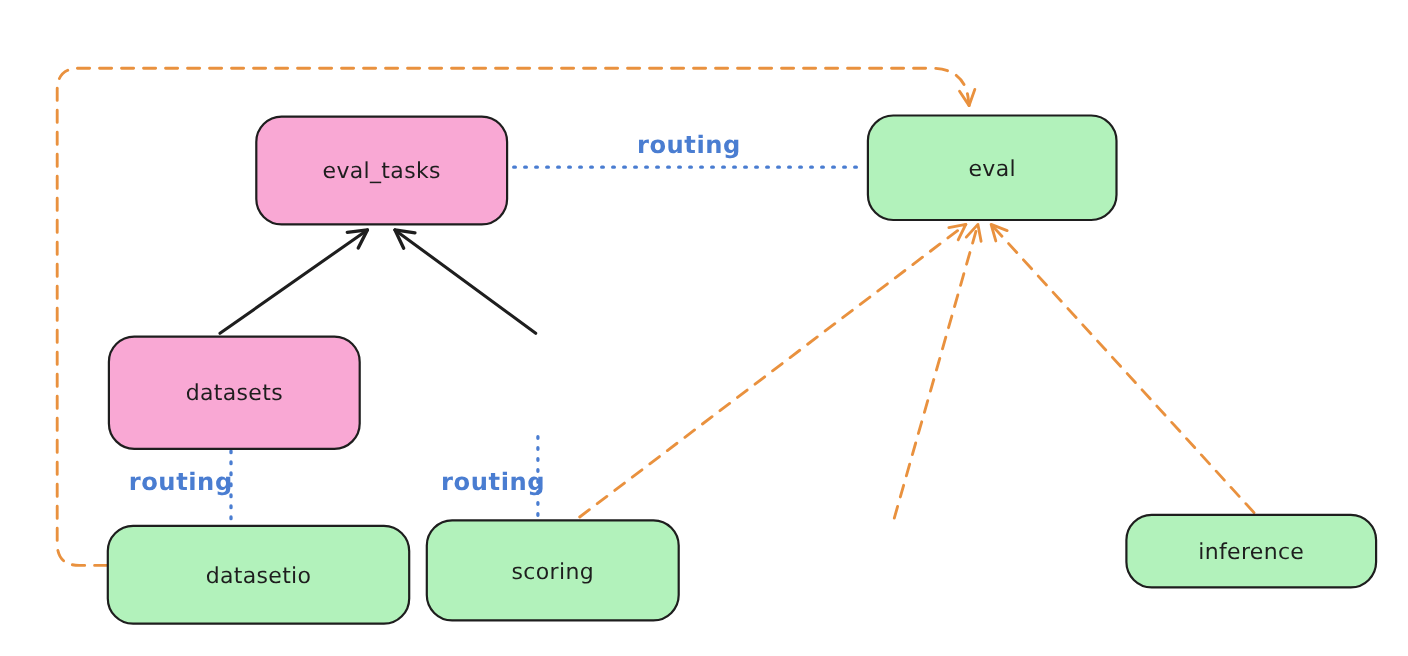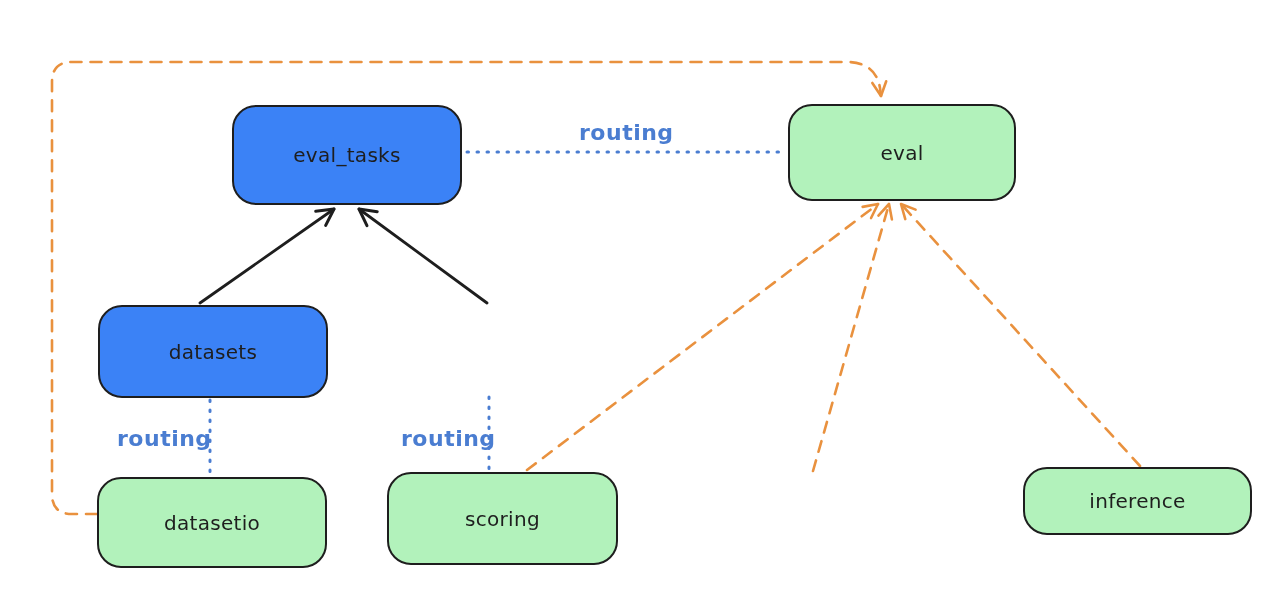--- a/index.html
+++ b/index.html
@@ -27,21 +27,21 @@
     box-sizing: border-box;
     border: 2.5px solid #1e1e1e;
     border-radius: 24px;
     display: flex;
     align-items: center;
     justify-content: center;
     font-size: 20px;
     letter-spacing: 0.3px;
     color: #1e1e1e;
   }
-  .node.blue  { background: #3b82f6; }
+  .node.blue  { background: #f9a8d4; }
   .node.green { background: #b2f2bb; }
   .edge-label {
     position: absolute;
     color: #4a7dd1;
     font-size: 22px;
     font-weight: 600;
     letter-spacing: 0.5px;
     white-space: nowrap;
   }
 </style>
@@ -75,26 +75,26 @@
   </svg>
 
   <div class="node blue" style="left:232px; top:105px; width:230px; height:100px;">
     <span>eval_tasks</span>
   </div>
 
   <div class="node green" style="left:788px; top:104px; width:228px; height:97px;text-align:right;">
     <span>eval</span>
   </div>
 
-  <div class="node blue" style="left:98px; top:305px; width:230px; height:93px;">
+  <div class="node blue" style="left:98px; top:305px; width:230px; height:104px;">
     <span>datasets</span>
   </div>
 
 
-  <div class="node green" style="left:97px; top:477px; width:230px; height:91px;">
+  <div class="node green" style="left:97px; top:477px; width:276px; height:91px;">
     <span>datasetio</span>
   </div>
 
   <div class="node green" style="left:387px; top:472px; width:231px; height:93px;">
     <span>scoring</span>
   </div>
 
 
   <div class="node green" style="left:1023px; top:467px; width:229px; height:68px;">
     <span>inference</span>

